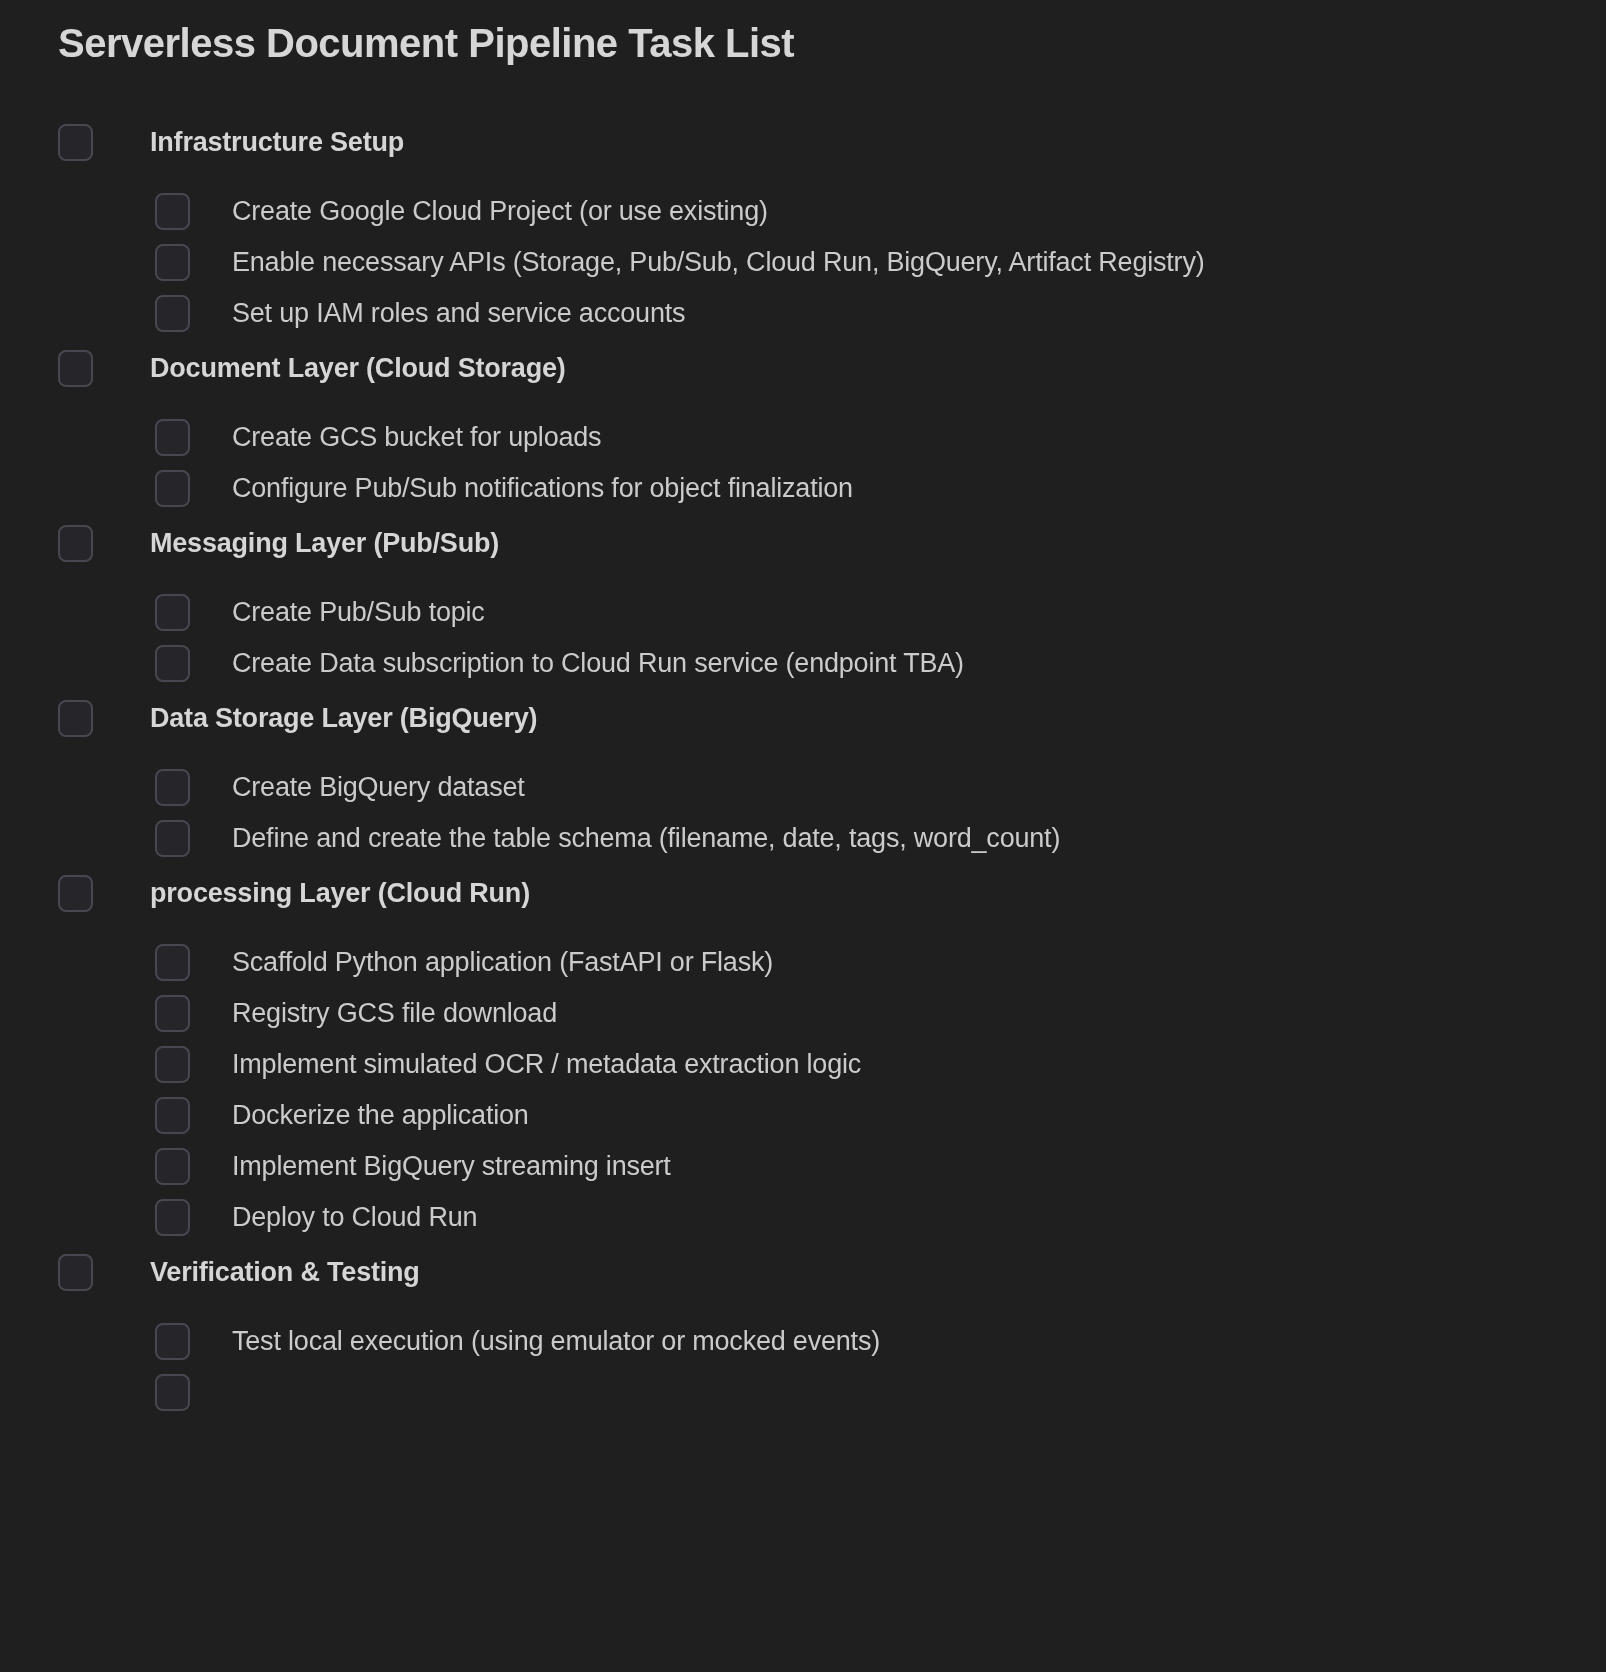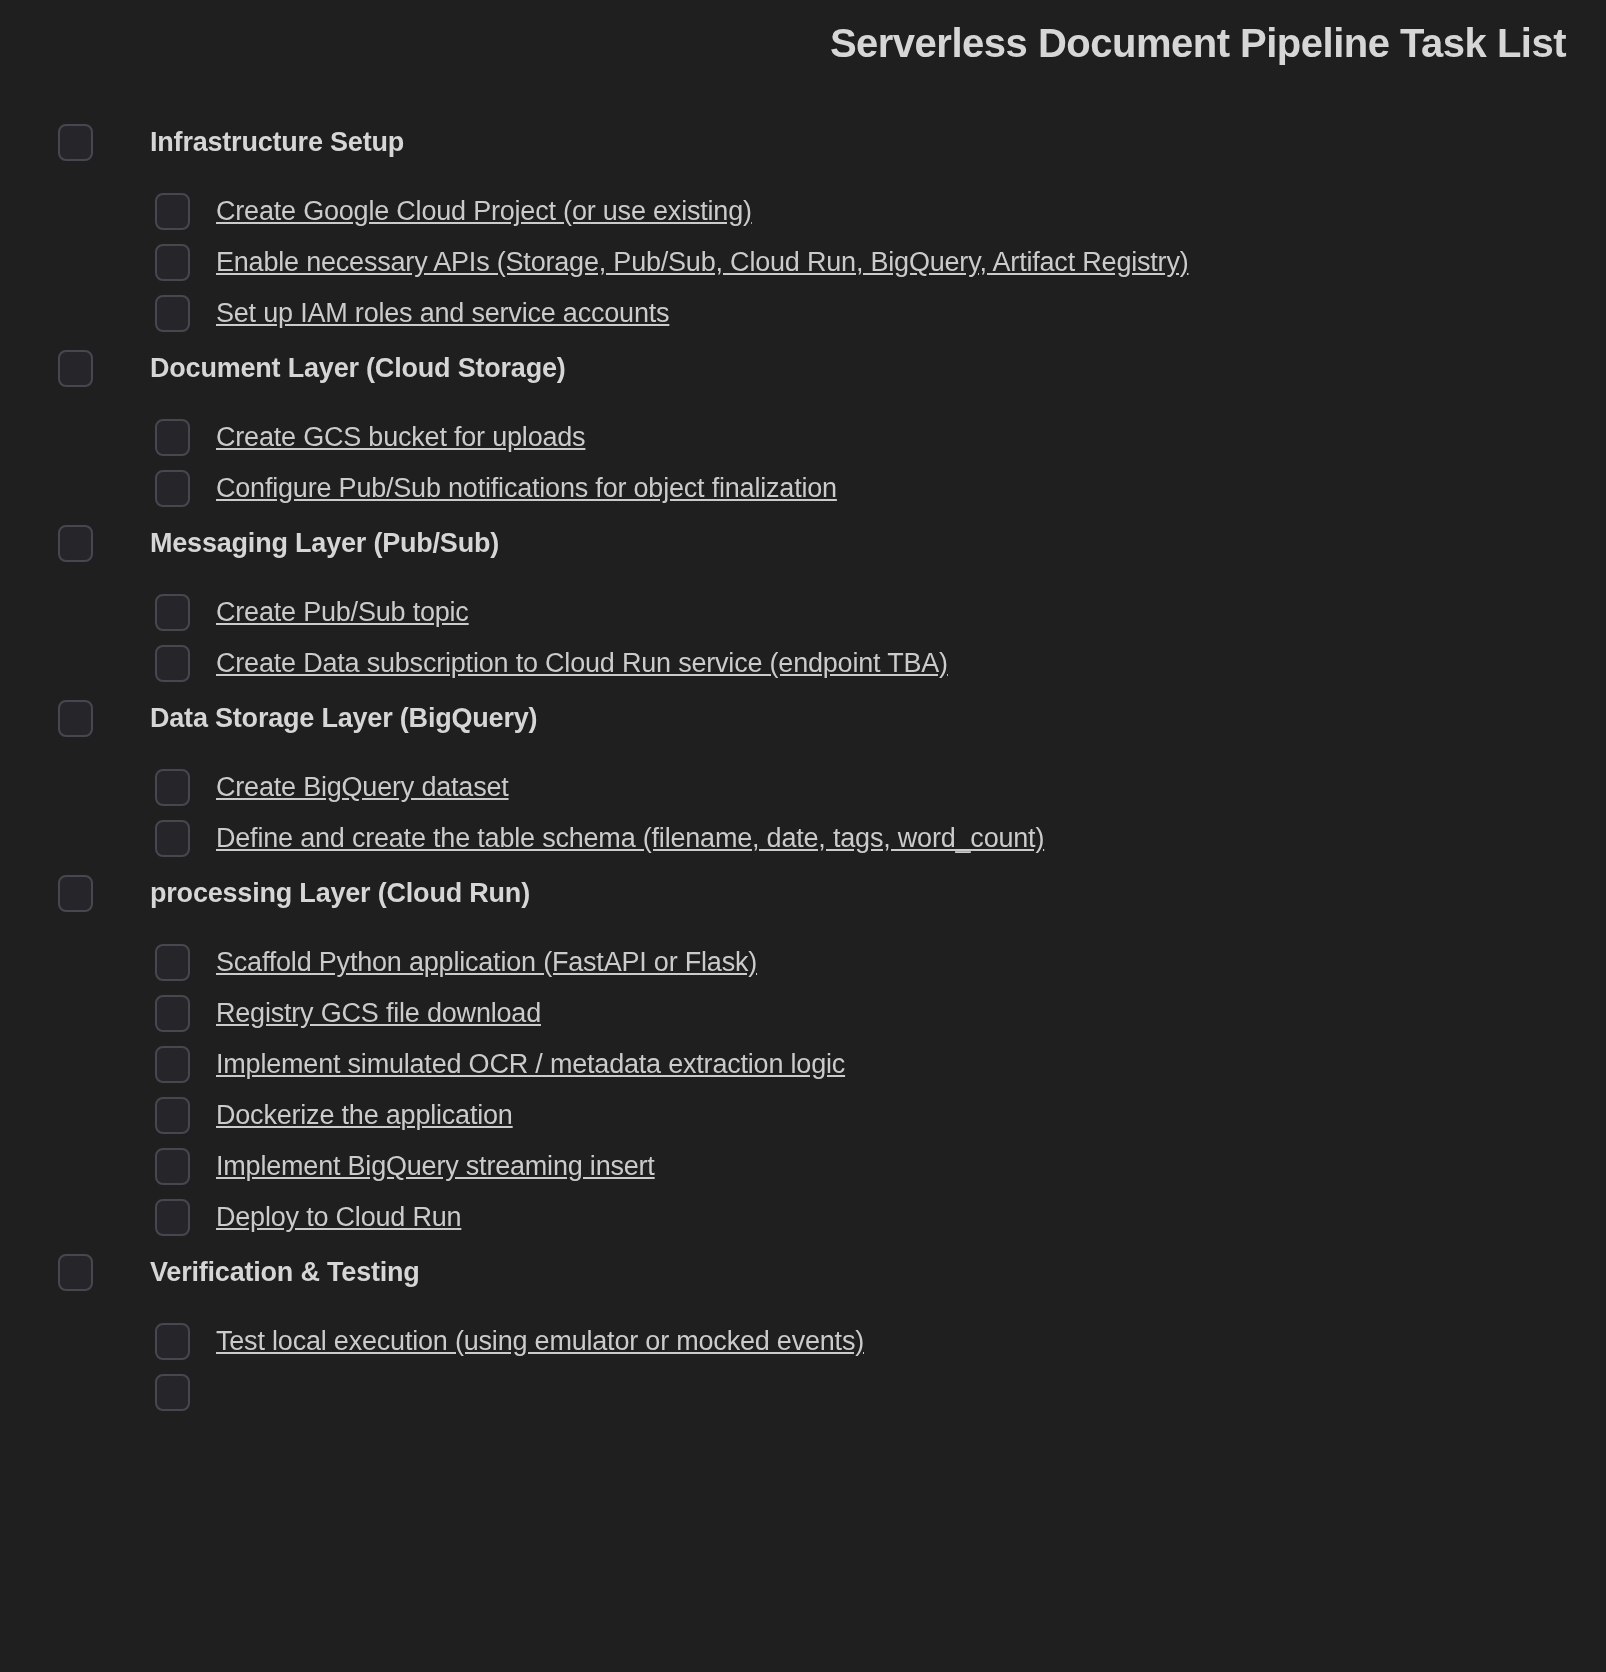--- a/index.html
+++ b/index.html
@@ -14,21 +14,20 @@
   body {
     width: 1606px;
     height: 1672px;
     background: var(--bg);
     font-family: "Liberation Sans", "DejaVu Sans", sans-serif;
     color: var(--text);
     overflow: hidden;
   }
   .page {
     padding: 20px 40px 40px 58px;
-    text-align: right;
   }
   h1.title {
     margin: 0 0 56px 0;
     font-size: 40px;
     line-height: 47px;
     font-weight: 700;
     letter-spacing: -0.5px;
     color: var(--heading);
   }
   .row {
@@ -53,26 +52,25 @@
     font-size: 27px;
     font-weight: 700;
     color: var(--heading);
     letter-spacing: -0.2px;
   }
   .item-row {
     margin-left: 97px;
     margin-bottom: 13px;
   }
   .item-row .label {
-    margin-left: 26px;
+    margin-left: 42px;
     font-size: 27px;
     font-weight: 400;
     color: var(--text);
     letter-spacing: -0.2px;
-    text-decoration: underline;
   }
 </style>
 </head>
 <body>
 
 <div class="page">
   <h1 class="title">Serverless Document Pipeline Task List</h1>
   <div id="sections">
   <section class="section">
     <div class="row header-row">

